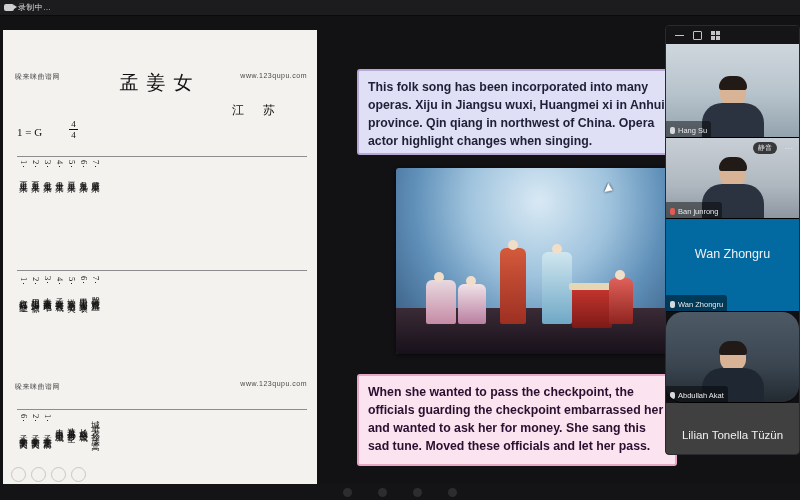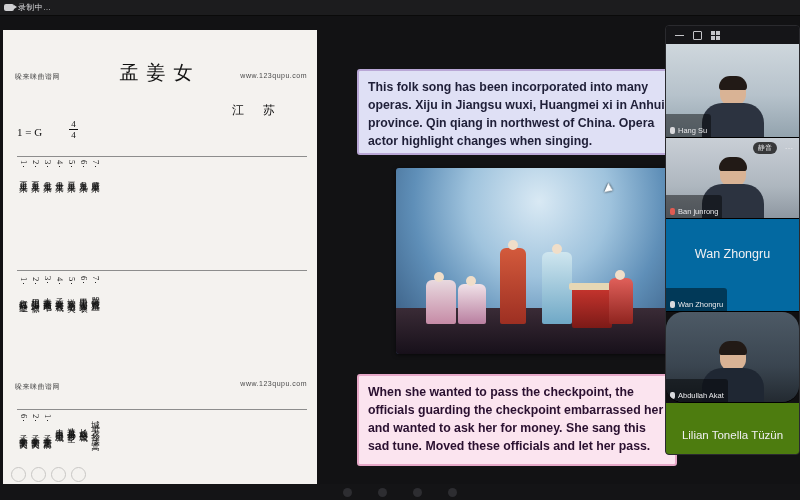--- a/index.html
+++ b/index.html
@@ -293,21 +293,21 @@
     overflow: hidden;
     background: #1a1a1d;
     border-bottom: 1px solid #000;
   }
   .tile .namebar {
     position: absolute;
     left: 0; bottom: 0;
     display: flex;
     align-items: center;
     gap: 3px;
-    padding: 12px 4px 2px 4px;
+    padding: 5px 4px 2px 4px;
     font-size: 7.5px;
     color: #e8e8ea;
     background: rgba(0,0,0,.45);
     border-radius: 0 3px 0 0;
     max-width: 120px;
     white-space: nowrap;
     overflow: hidden;
   }
   .tile .mic {
     width: 5px; height: 7px;
@@ -355,21 +355,21 @@
     font-size: 12.5px;
     color: #f0f0f2;
   }
   
   .tile4 { height: 90px; border-radius: 17px; }
   .tile4 .bg {
     position: absolute; inset: 0;
     background: linear-gradient(#4d5a66 0%, #3a4550 60%, #232a31 100%);
   }
   
-  .tile5 { height: 72px; background: #4d7c0f; border-bottom: none; }
+  .tile5 { height: 72px; background: #404040; border-bottom: none; }
   .tile5 .bigname {
     position: absolute;
     left: 0; right: 0; top: 26px;
     text-align: center;
     font-size: 11.5px;
     color: #f0f0f2;
   }
 
   
   .person {
@@ -424,21 +424,21 @@
     <span class="cam"></span>
     <span class="rec-label">录制中…</span>
   </div>
 
   <div class="share">
 
     <div class="score">
       <div class="watermark-l" style="top:42px">哚来咪曲谱网</div>
       <div class="watermark-r" style="top:42px">www.123qupu.com</div>
 
-      <div class="title" style="top:30px">孟姜女</div>
+      <div class="title" style="top:40px">孟姜女</div>
       <div class="province" style="top:72px">江 苏</div>
 
       <div class="keysig" style="top:96px">1 = G</div>
       <div class="meter" style="top:90px">
         <b>4</b>
         <span class="bar"></span>
         <b>4</b>
       </div>
 
       <div class="rule" style="left:14px; width:290px; top:126px"></div>

